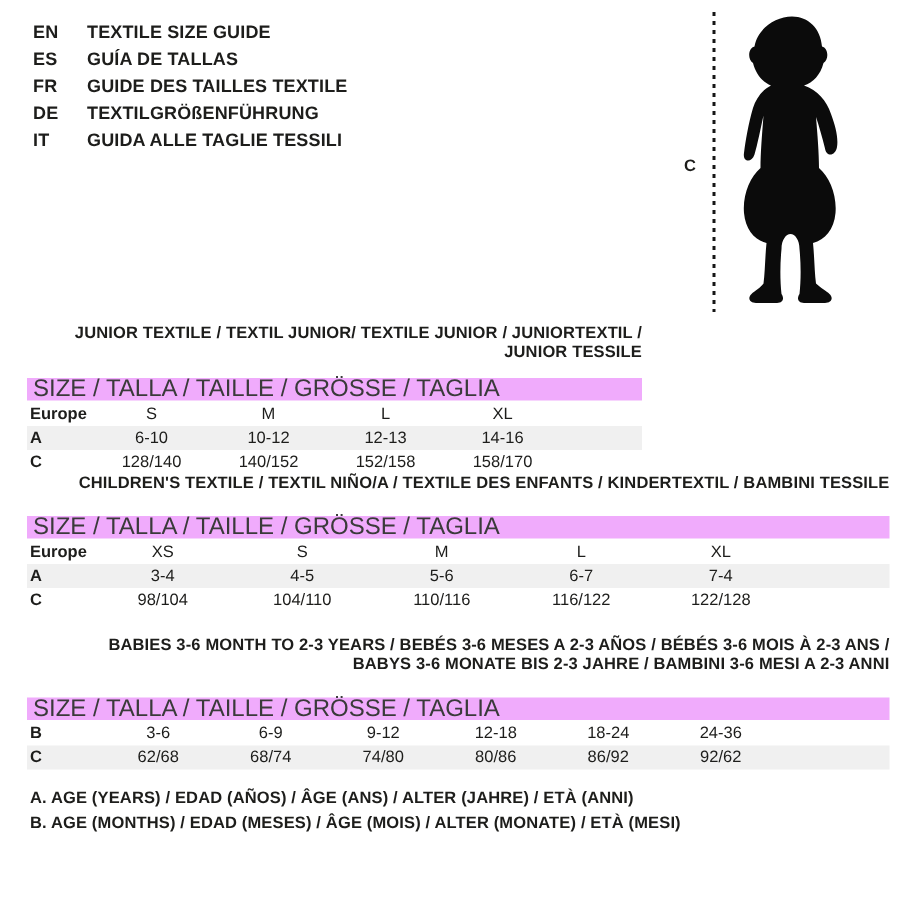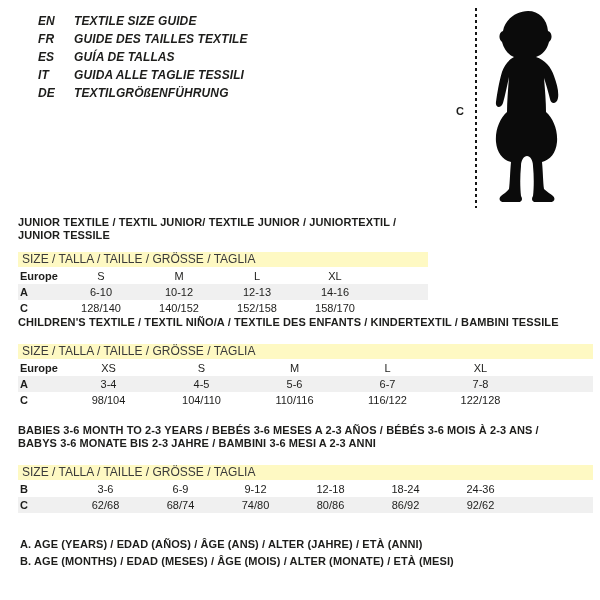--- a/index.html
+++ b/index.html
@@ -4,85 +4,85 @@
 <style>
   html,body{margin:0;padding:0;}
   body{
     width:600px;height:600px;background:#ffffff;
     font-family:"Liberation Sans",sans-serif;color:#1d1d1b;
     position:relative;overflow:hidden;
   }
   .page{position:absolute;left:0;top:0;width:600px;height:600px;}
 
   
-  .langs{position:absolute;left:38px;top:12px;font-style:italic;}
+  .langs{position:absolute;left:22px;top:12px;}
   .lang-row{display:flex;font-weight:bold;font-size:12px;line-height:18px;letter-spacing:0.1px;}
   .lang-code{width:36px;flex:0 0 36px;}
 
   
   .measure{position:absolute;left:450px;top:0;width:150px;height:215px;}
   .dash-line{
     position:absolute;left:25px;top:8px;width:2px;height:200px;
     background:repeating-linear-gradient(to bottom,#161616 0 3px,transparent 3px 6px);
   }
   .c-label{position:absolute;left:6px;top:105px;font-size:11px;font-weight:bold;}
   .baby{position:absolute;left:26px;top:8px;width:100px;height:200px;}
   .baby path{fill:#0b0b0b;}
 
   
   .tbl{position:absolute;left:18px;}
   .t1{top:216px;width:410px;}
   .t2{top:316px;width:575px;}
   .t3{top:424px;width:575px;}
-  .tbl-title{margin:0;font-size:11px;font-weight:bold;line-height:13px;letter-spacing:0.1px;}
+  .tbl-title{margin:0;font-size:11px;font-weight:bold;line-height:13px;letter-spacing:0.1px;text-align:right;}
   .bar{
-    background:#fef9c3;height:15px;line-height:15px;font-size:12px;
+    background:#f0abfc;height:15px;line-height:15px;font-size:16px;
     color:#3a3a3a;padding-left:4px;box-sizing:border-box;
   }
   .t1 .bar{margin-top:10px;}
   .t2 .bar,.t3 .bar{margin-top:15px;}
   .rows{margin-top:1px;}
   .row{display:flex;height:16px;line-height:16px;font-size:11px;}
   .row.alt{background:#f0f0f0;}
   .cell{text-align:center;flex:0 0 auto;}
   .cell.label{text-align:left;padding-left:2px;box-sizing:border-box;font-weight:bold;}
   .t1 .cell{width:78px;}  .t1 .cell.label{width:44px;}
   .t2 .cell{width:93px;}  .t2 .cell.label{width:44px;}
   .t3 .cell{width:75px;}  .t3 .cell.label{width:50px;}
   .filler{flex:1 1 auto;}
 
   
-  .legend{position:absolute;left:20px;top:536px;}
+  .legend{position:absolute;left:20px;top:524px;}
   .legend-row{font-size:11px;font-weight:bold;line-height:17px;letter-spacing:0.1px;}
 </style>
 </head>
 <body>
 
 <div class="page">
 
   <div class="langs" id="langs">
       <div class="lang-row">
         <span class="lang-code">EN</span>
         <span class="lang-title">TEXTILE SIZE GUIDE</span>
       </div>
       <div class="lang-row">
+        <span class="lang-code">ES</span>
+        <span class="lang-title">GUÍA DE TALLAS</span>
+      </div>
+      <div class="lang-row">
         <span class="lang-code">FR</span>
         <span class="lang-title">GUIDE DES TAILLES TEXTILE</span>
       </div>
       <div class="lang-row">
-        <span class="lang-code">ES</span>
-        <span class="lang-title">GUÍA DE TALLAS</span>
+        <span class="lang-code">DE</span>
+        <span class="lang-title">TEXTILGRÖßENFÜHRUNG</span>
       </div>
       <div class="lang-row">
         <span class="lang-code">IT</span>
         <span class="lang-title">GUIDA ALLE TAGLIE TESSILI</span>
-      </div>
-      <div class="lang-row">
-        <span class="lang-code">DE</span>
-        <span class="lang-title">TEXTILGRÖßENFÜHRUNG</span>
       </div>
     </div>
 
   <div class="measure">
     <div class="dash-line"></div>
     <div class="c-label">C</div>
     <svg class="baby" viewBox="0 0 100 200" xmlns="http://www.w3.org/2000/svg" aria-hidden="true">
       <path d="M52,3 C63,3 71,11 72,23 C76,24 77,31 73,34 C71,42 66,47 60,49 C69,52 75,59 78,68 C81,76 83,84 82,90 C81,96 75,97 74,91 C72,83 70,76 68,70 C69,82 70,94 70,104 C77,110 82,122 81,134 C80,145 74,152 66,154 C67,164 67,174 68,181 C71,184 75,186 77,188 C80,191 78,194 74,194 L60,194 C56,194 55,191 57,188 C58,179 58,168 57,158 C57,152 54,148 51,148 C48,148 45,152 45,158 C44,168 44,179 45,188 C47,191 46,194 42,194 L28,194 C24,194 22,191 25,188 C27,186 31,184 33,181 C34,174 34,164 35,154 C27,152 21,145 20,134 C19,122 24,110 31,104 C31,94 32,82 33,69 C31,78 29,88 27,95 C25,101 19,100 20,94 C21,86 23,74 26,64 C28,58 32,52 38,49 C33,47 28,42 26,34 C22,31 23,24 27,23 C29,11 41,3 52,3 Z"></path>
     </svg>
   </div>
@@ -130,21 +130,21 @@
           <span class="cell">L</span>
           <span class="cell">XL</span>
           <span class="filler"></span>
         </div>
         <div class="row alt">
           <span class="cell label">A</span>
           <span class="cell">3-4</span>
           <span class="cell">4-5</span>
           <span class="cell">5-6</span>
           <span class="cell">6-7</span>
-          <span class="cell">7-8</span>
+          <span class="cell">7-4</span>
           <span class="filler"></span>
         </div>
         <div class="row">
           <span class="cell label">C</span>
           <span class="cell">98/104</span>
           <span class="cell">104/110</span>
           <span class="cell">110/116</span>
           <span class="cell">116/122</span>
           <span class="cell">122/128</span>
           <span class="filler"></span>

